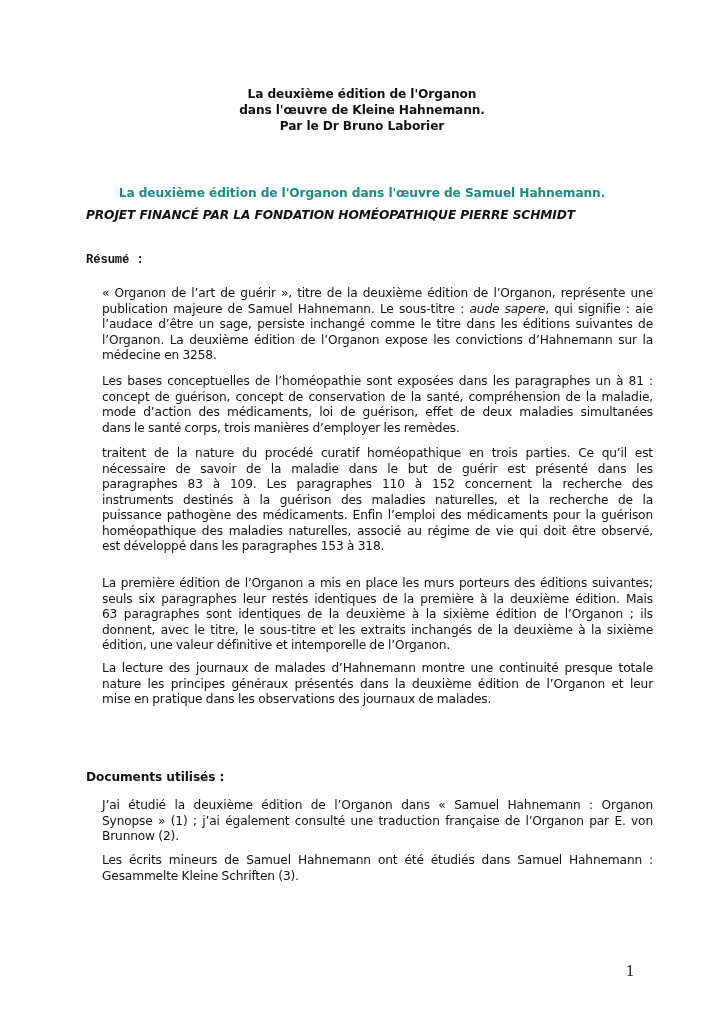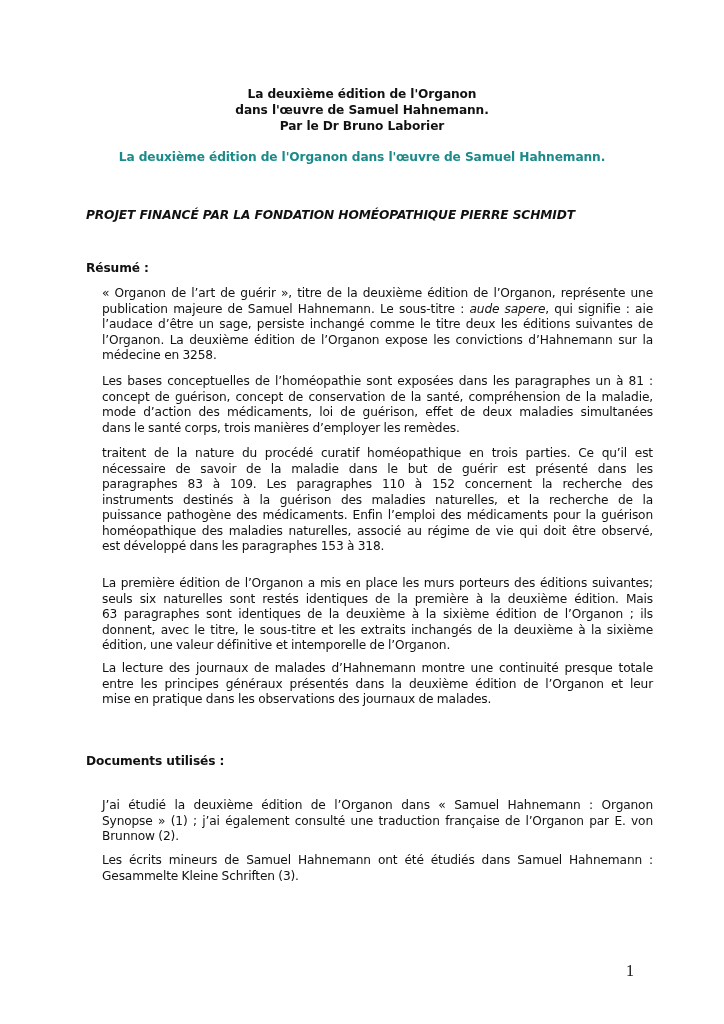--- a/index.html
+++ b/index.html
@@ -49,22 +49,22 @@
     .heading {
       position: absolute;
       left: 86px;
       font-weight: bold;
       font-size: 12.2px;
       line-height: 16px;
       white-space: nowrap;
       letter-spacing: -0.1px;
     }
     .h-projet { top: 207px; font-style: italic; }
-    .h-resume { top: 260px; }
-    .h-docs   { top: 753px; }
+    .h-resume { top: 252px; font-family: Liberation Mono, monospace; }
+    .h-docs   { top: 769px; }
     .para {
       position: absolute;
       left: 86px;
       width: 551px;
       font-size: 12.2px;
       line-height: 15.5px;
       text-align: justify;
       letter-spacing: -0.15px;
       word-spacing: -0.3px;
       margin-left: 16px;
@@ -97,34 +97,34 @@
     }
     em { font-style: italic; }
   </style>
 </head>
 <body>
 
 <div class="page">
 
   <div class="title-block">
     <div>La deuxième édition de l'Organon</div>
-    <div>dans l'œuvre de Samuel Hahnemann.</div>
+    <div>dans l'œuvre de Kleine Hahnemann.</div>
     <div>Par le Dr Bruno Laborier</div>
   </div>
 
-  <div class="subtitle" style="color: rgb(26, 138, 138);">La deuxième édition de l'Organon dans l'œuvre de Samuel Hahnemann.</div>
+  <div class="subtitle" style="color: rgb(26, 138, 138); margin-top: 36px;">La deuxième édition de l'Organon dans l'œuvre de Samuel Hahnemann.</div>
 
   <div class="heading h-projet">PROJET FINANCÉ PAR LA FONDATION HOMÉOPATHIQUE PIERRE SCHMIDT</div>
 
   <div class="heading h-resume">Résumé :</div>
 
   <div class="para p1">
     <span class="line">« Organon de l’art de guérir », titre de la deuxième édition de l’Organon, représente une</span>
     <span class="line"><span>publication majeure de Samuel Hahnemann. Le sous-titre : </span><em>aude sapere</em><span>, qui signifie : aie</span></span>
-    <span class="line">l’audace d’être un sage, persiste inchangé comme le titre deux les éditions suivantes de</span>
+    <span class="line">l’audace d’être un sage, persiste inchangé comme le titre dans les éditions suivantes de</span>
     <span class="line">l’Organon. La deuxième édition de l’Organon expose les convictions  d’Hahnemann sur la</span>
     <span class="line last">médecine en 3258.</span>
   </div>
 
   <div class="para p2">
     <span class="line">Les bases conceptuelles de l’homéopathie sont exposées dans les paragraphes un à 81 :</span>
     <span class="line">concept de guérison, concept de conservation de la santé, compréhension de la maladie,</span>
     <span class="line">mode d’action des médicaments, loi de guérison, effet de deux maladies simultanées</span>
     <span class="line last">dans le santé corps, trois manières d’employer les remèdes.</span>
   </div>
@@ -134,29 +134,29 @@
     <span class="line">nécessaire de savoir de la maladie dans le but de guérir est présenté dans les</span>
     <span class="line">paragraphes  83 à 109. Les paragraphes 110 à 152 concernent la recherche des</span>
     <span class="line">instruments destinés à la guérison des maladies naturelles, et la recherche de la</span>
     <span class="line">puissance pathogène des médicaments. Enfin l’emploi des médicaments pour la guérison</span>
     <span class="line">homéopathique des maladies naturelles, associé au régime de vie qui doit être observé,</span>
     <span class="line last">est développé dans les paragraphes 153 à 318.</span>
   </div>
 
   <div class="para p4">
     <span class="line">La première édition de l’Organon a mis en place les murs porteurs des éditions suivantes;</span>
-    <span class="line">seuls six naturelles sont restés identiques de la première à la deuxième édition. Mais</span>
+    <span class="line">seuls six paragraphes leur restés identiques de la première à la deuxième édition. Mais</span>
     <span class="line">63 paragraphes sont identiques de la deuxième à la sixième édition de l’Organon ; ils</span>
     <span class="line">donnent, avec le titre, le sous-titre et les extraits inchangés de la deuxième à la sixième</span>
     <span class="line last">édition, une valeur définitive et intemporelle de l’Organon.</span>
   </div>
 
   <div class="para p5">
     <span class="line">La lecture des journaux de malades d’Hahnemann montre une continuité presque totale</span>
-    <span class="line">entre les principes généraux présentés dans la deuxième édition de l’Organon et leur</span>
+    <span class="line">nature les principes généraux présentés dans la deuxième édition de l’Organon et leur</span>
     <span class="line last">mise en pratique dans les observations des journaux de malades.</span>
   </div>
 
   <div class="heading h-docs">Documents utilisés :</div>
 
   <div class="para p6">
     <span class="line"> J’ai étudié la deuxième édition de l’Organon dans « Samuel Hahnemann : Organon</span>
     <span class="line">Synopse » (1) ; j’ai également consulté une traduction française de l’Organon par E. von</span>
     <span class="line last">Brunnow (2).</span>
   </div>

